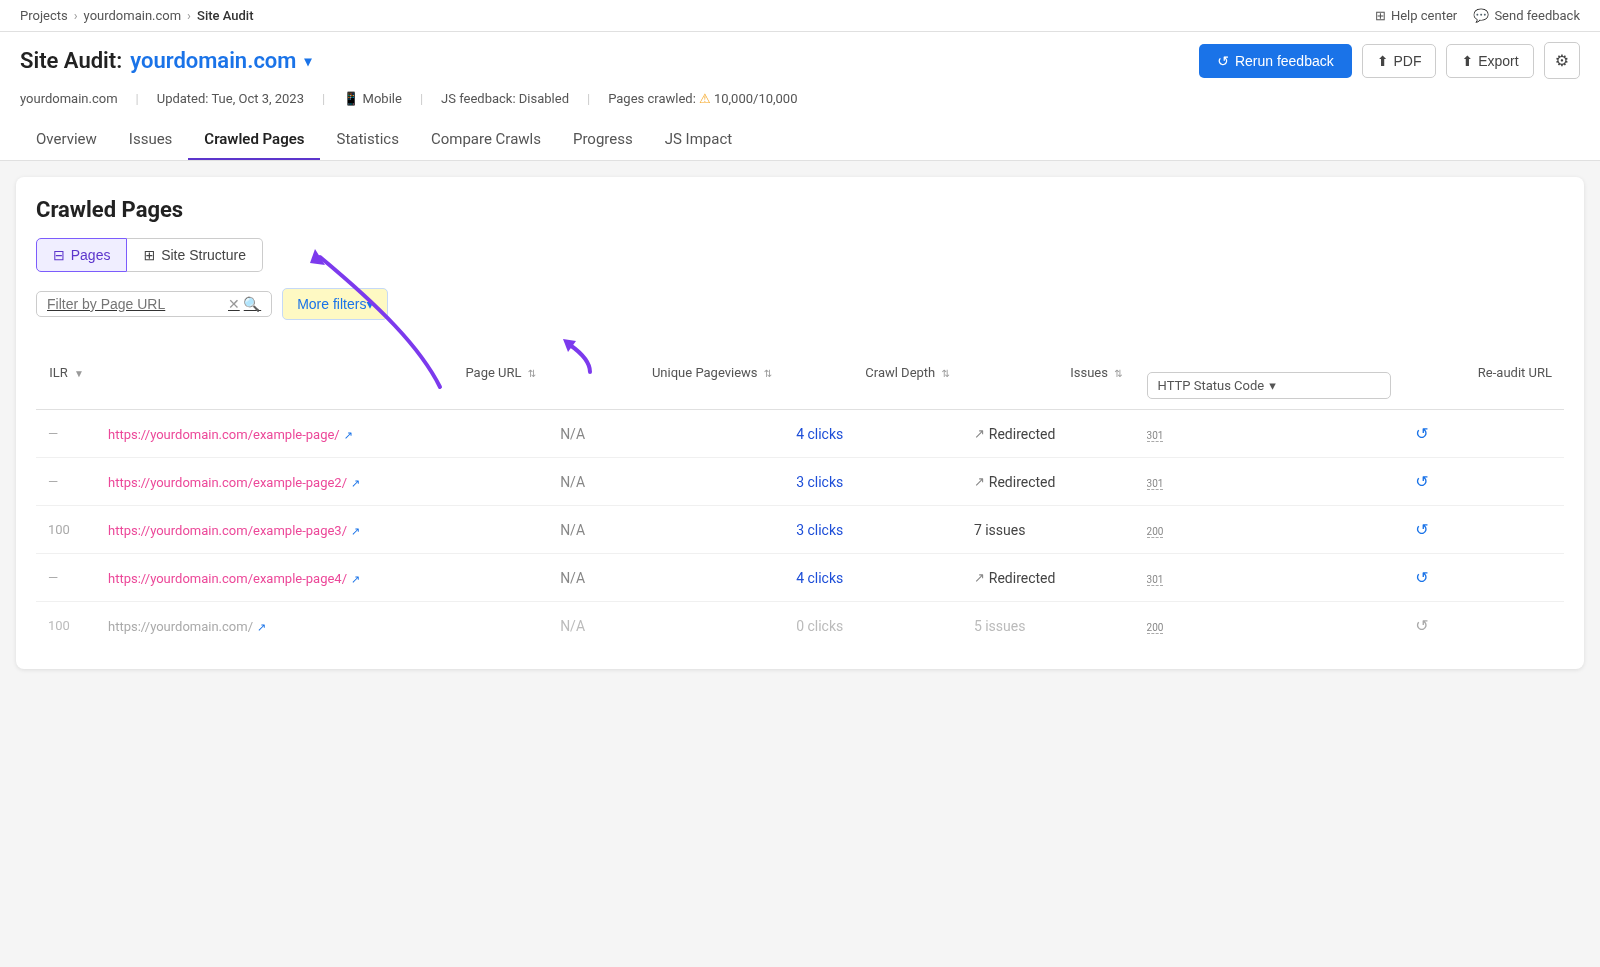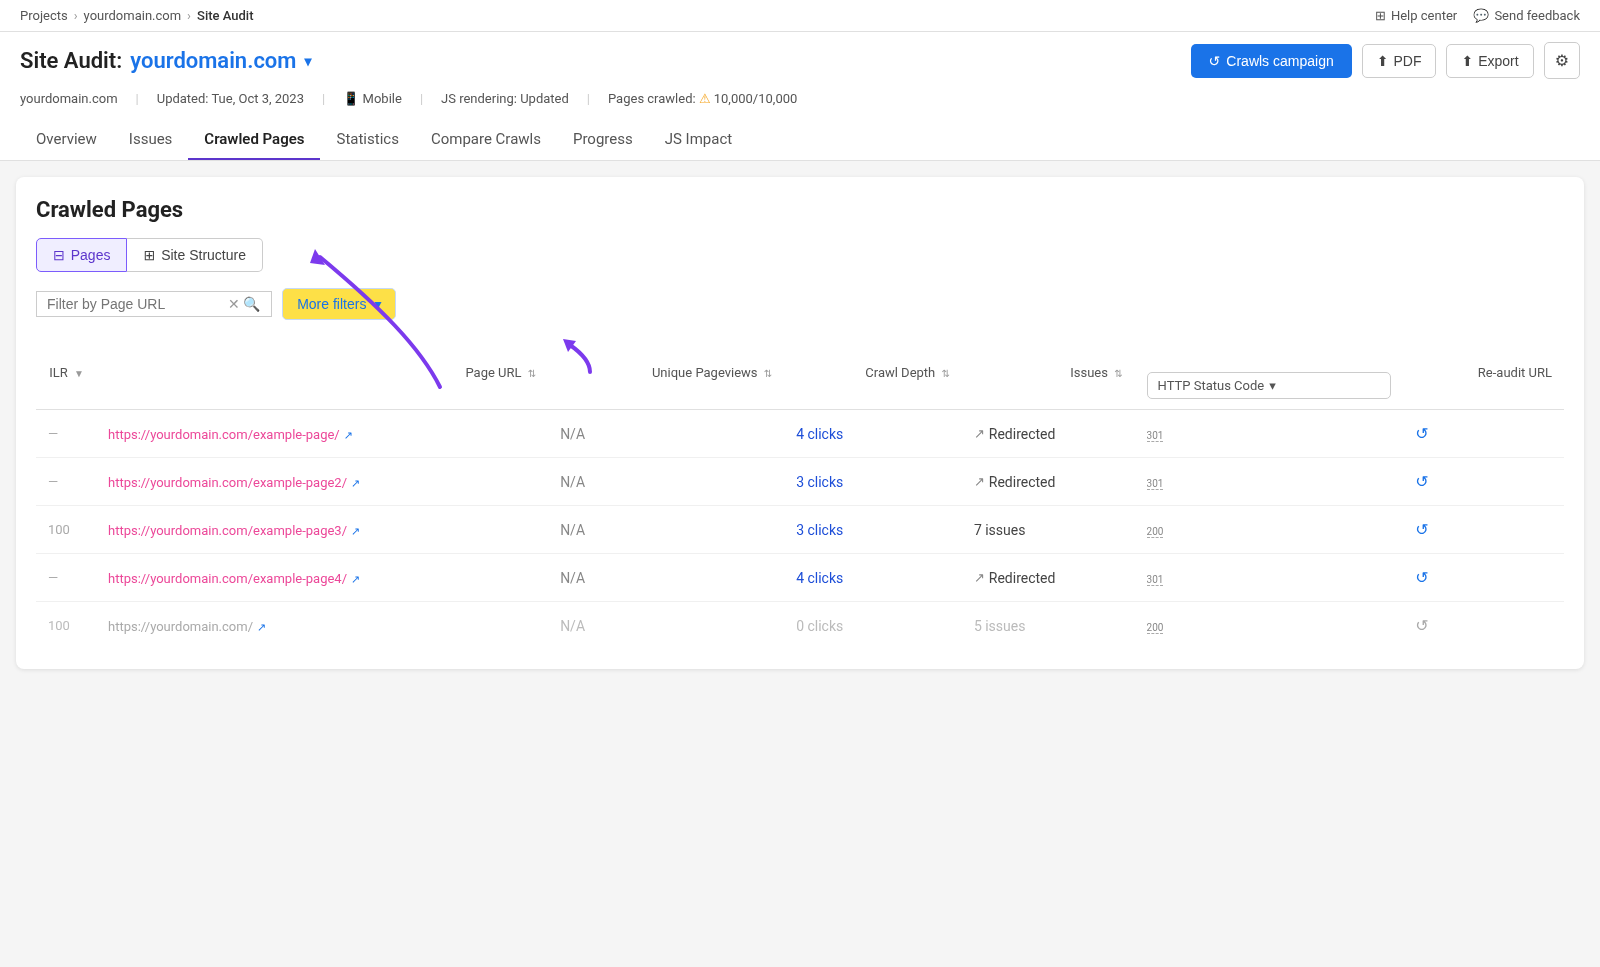--- a/index.html
+++ b/index.html
@@ -33,25 +33,25 @@
     .content { background: #fff; margin: 16px; border-radius: 8px; box-shadow: 0 1px 4px rgba(0,0,0,0.1); padding: 20px; position: relative; }
     .page-heading { font-size: 22px; font-weight: 700; color: #222; margin-bottom: 16px; }
 
     .tab-buttons { display: flex; gap: 0; margin-bottom: 16px; }
     .tab-btn { padding: 8px 16px; font-size: 14px; border: 1px solid #ccc; background: #fff; cursor: pointer; color: #444; display: flex; align-items: center; gap: 6px; }
     .tab-btn:first-child { border-radius: 5px 0 0 5px; }
     .tab-btn:last-child { border-radius: 0 5px 5px 0; border-left: none; }
     .tab-btn.active { background: #f0eeff; border-color: #7c5cfc; color: #5c35cc; font-weight: 500; }
 
     .filter-row { display: flex; align-items: center; gap: 10px; margin-bottom: 16px; }
-    .filter-input-wrap { position: relative; display: flex; align-items: center; border: 1px solid #ccc; border-radius: 0; background: #fff; padding: 4px 10px; min-width: 220px; }
+    .filter-input-wrap { position: relative; display: flex; align-items: center; border: 1px solid #ccc; border-radius: 5px; background: #fff; padding: 4px 10px; min-width: 220px; text-decoration: underline; }
     .filter-input-wrap input { border: none; outline: none; font-size: 14px; color: #888; flex: 1; background: transparent; }
     .filter-input-wrap .clear-icon { color: #999; cursor: pointer; font-size: 14px; margin-right: 4px; }
     .filter-input-wrap .search-icon { color: #555; cursor: pointer; }
-    .btn-more-filters { background: #fde047; color: #1a73e8; border: 1px solid #c5d9f7; border-radius: 5px; padding: 7px 14px; font-size: 14px; cursor: pointer; display: flex; align-items: center; gap: 8px; font-weight: 500; }
+    .btn-more-filters { background: #fef9c3; color: #1a73e8; border: 1px solid #c5d9f7; border-radius: 5px; padding: 7px 14px; font-size: 14px; cursor: pointer; display: flex; align-items: center; gap: 0; font-weight: 500; }
 
     .table-wrap { width: 100%; overflow-x: auto; }
     table { width: 100%; border-collapse: collapse; font-size: 14px; }
     thead tr { border-bottom: 1px solid #e0e0e0; }
     thead th { padding: 10px 12px; text-align: right; font-weight: 400; color: #555; font-size: 13px; white-space: nowrap; }
     thead th .sort-icon { display: inline-block; margin-left: 3px; color: #999; font-size: 10px; }
     tbody tr { border-bottom: 1px solid #f0f0f0; }
     tbody tr:last-child { border-bottom: none; }
     tbody td { padding: 14px 12px; vertical-align: middle; color: #444; }
     .ilr-col { width: 60px; color: #aaa; font-size: 13px; }
@@ -98,21 +98,21 @@
 <div class="header">
   <div class="header-top">
     <div class="site-audit-title">
       <span>Site Audit:</span>
       <span class="domain">yourdomain.com</span>
       <span class="chevron">▾</span>
     </div>
     <div class="header-buttons">
       <button class="btn-rerun">
         <span>↺</span>
-        <span>Crawls campaign</span>
+        <span>Rerun feedback</span>
       </button>
       <button class="btn-outline">
         <span>⬆</span>
         <span>PDF</span>
       </button>
       <button class="btn-outline">
         <span>⬆</span>
         <span>Export</span>
       </button>
       <button class="btn-icon">
@@ -121,21 +121,21 @@
     </div>
   </div>
 
   <div class="meta-info">
     <span>yourdomain.com</span>
     <span class="divider">|</span>
     <span>Updated: Tue, Oct 3, 2023</span>
     <span class="divider">|</span>
     <span>📱 Mobile</span>
     <span class="divider">|</span>
-    <span>JS rendering: Updated</span>
+    <span>JS feedback: Disabled</span>
     <span class="divider">|</span>
     <span>Pages crawled: <span class="warning-icon">⚠</span> 10,000/10,000</span>
   </div>
 
   <nav class="nav-tabs">
     <a class="nav-tab">Overview</a>
     <a class="nav-tab">Issues</a>
     <a class="nav-tab active">Crawled Pages</a>
     <a class="nav-tab">Statistics</a>
     <a class="nav-tab">Compare Crawls</a>

